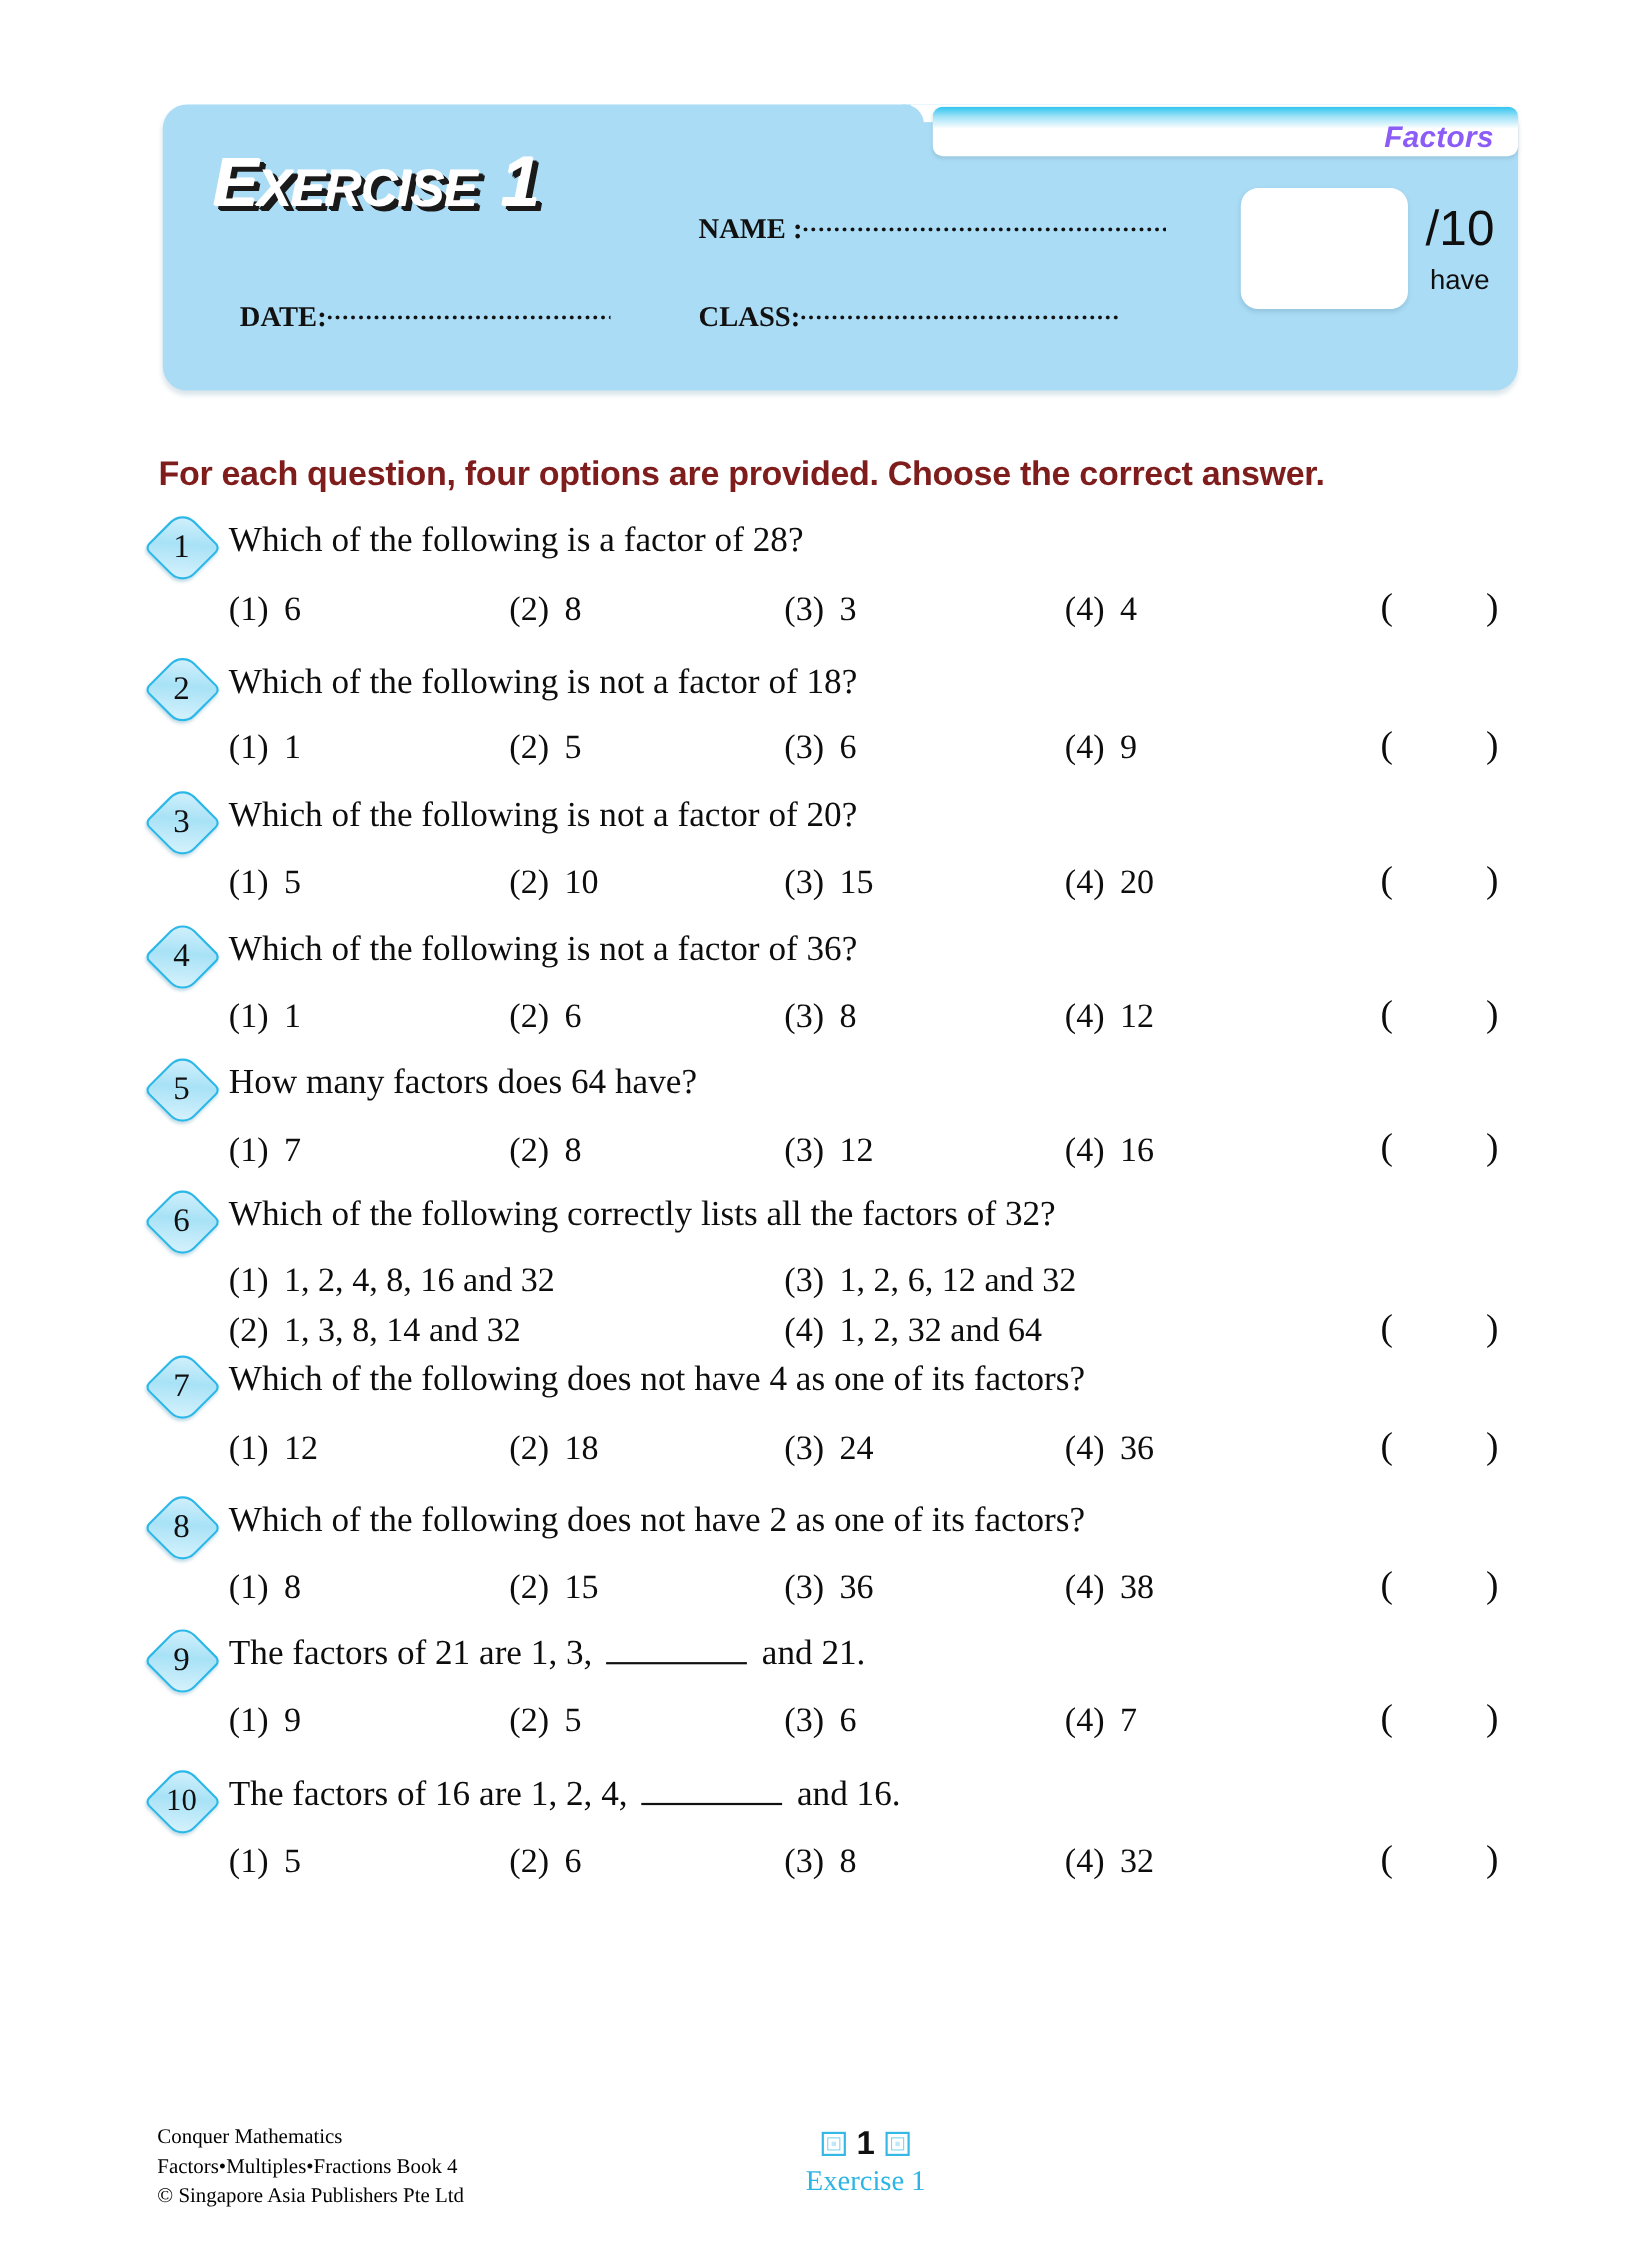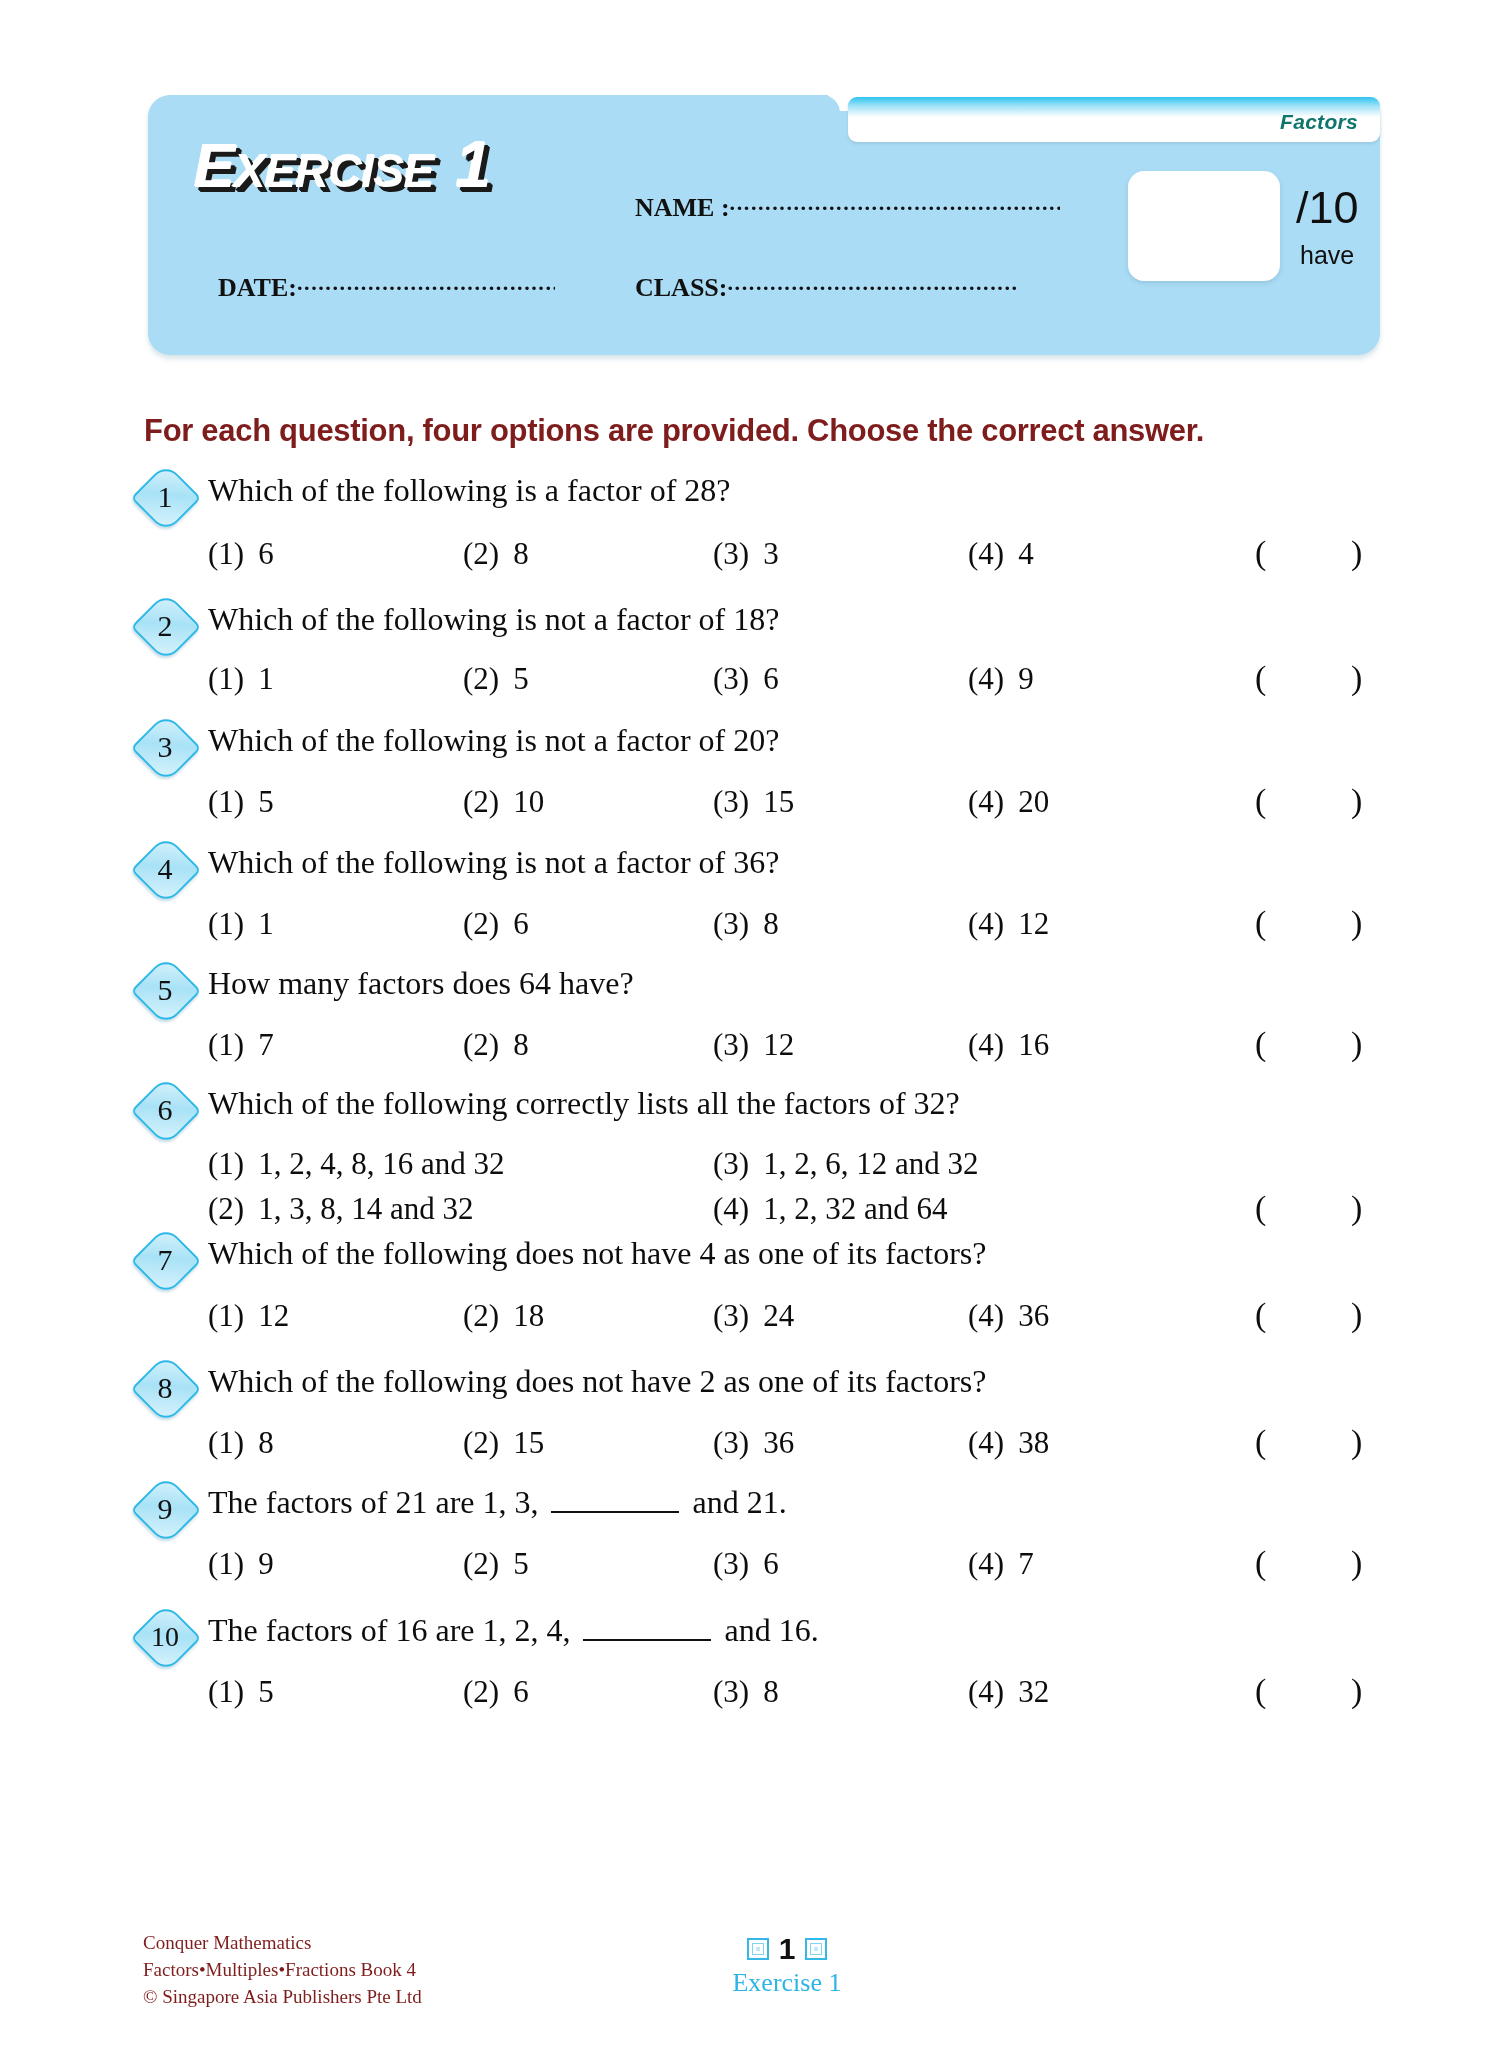--- a/index.html
+++ b/index.html
@@ -71,22 +71,22 @@
     width: 532px; height: 20px;
     background: linear-gradient(to bottom, #2ec4f0 0%, #9fe2f7 45%, #ffffff 100%);
   }
   .chapter-tab-label {
     position: absolute;
     right: 22px;
     top: 15px;
     font-family: "Liberation Sans", sans-serif;
     font-style: italic;
     font-weight: bold;
-    font-size: 21px;
-    color: #0f766e;
+    font-size: 27px;
+    color: #8b5cf6;
     letter-spacing: 0.3px;
   }
 
   .exercise-title {
     position: absolute;
     left: 46px;
     top: 38px;
     font-family: "Liberation Sans", sans-serif;
     font-weight: bold;
     font-style: italic;
@@ -287,21 +287,21 @@
     width: 1500px;
     height: 120px;
   }
   .footer-credits {
     position: absolute;
     left: 143px;
     top: 0px;
     font-family: "Liberation Serif", serif;
     font-size: 19px;
     line-height: 1.42;
-    color: #7f1d1d;
+    color: #000000;
     white-space: nowrap;
   }
   .page-mark {
     position: absolute;
     left: 707px;
     top: 2px;
     width: 160px;
     text-align: center;
   }
   .page-mark-row {

